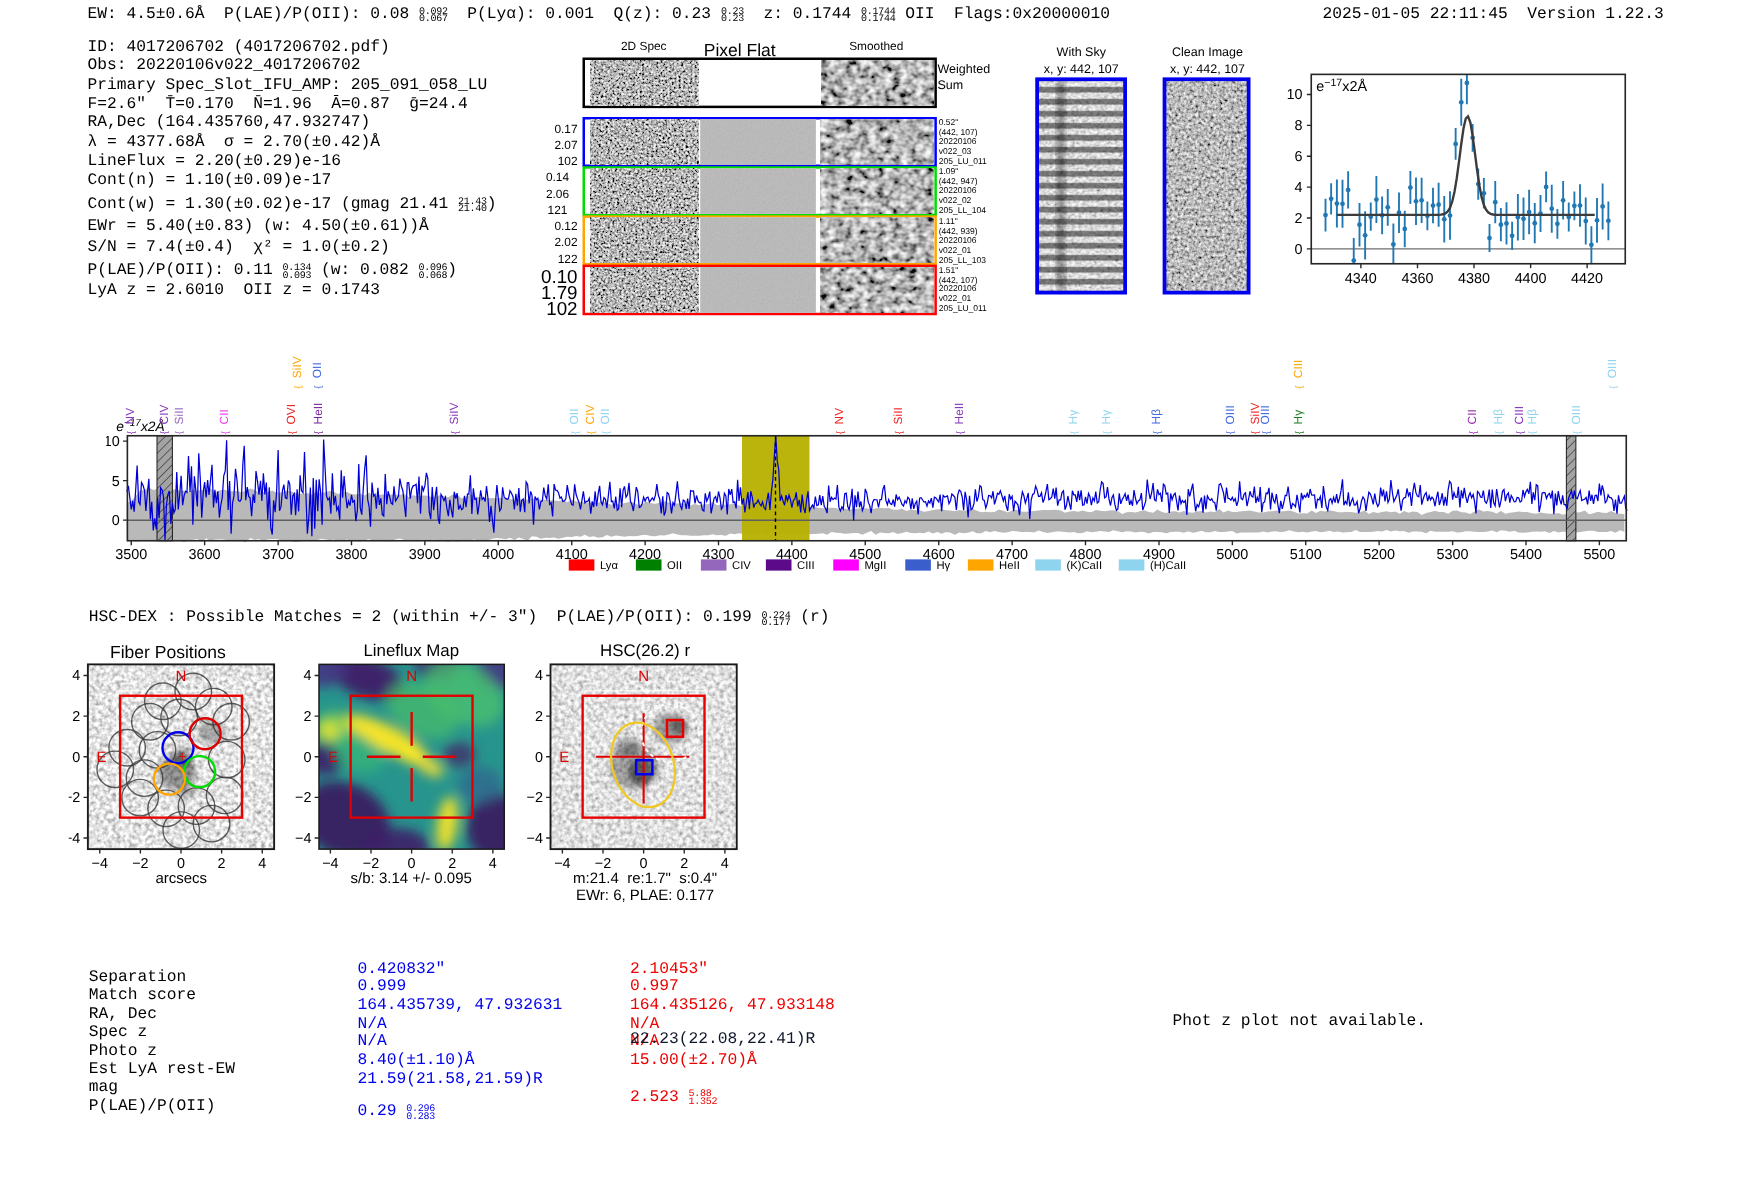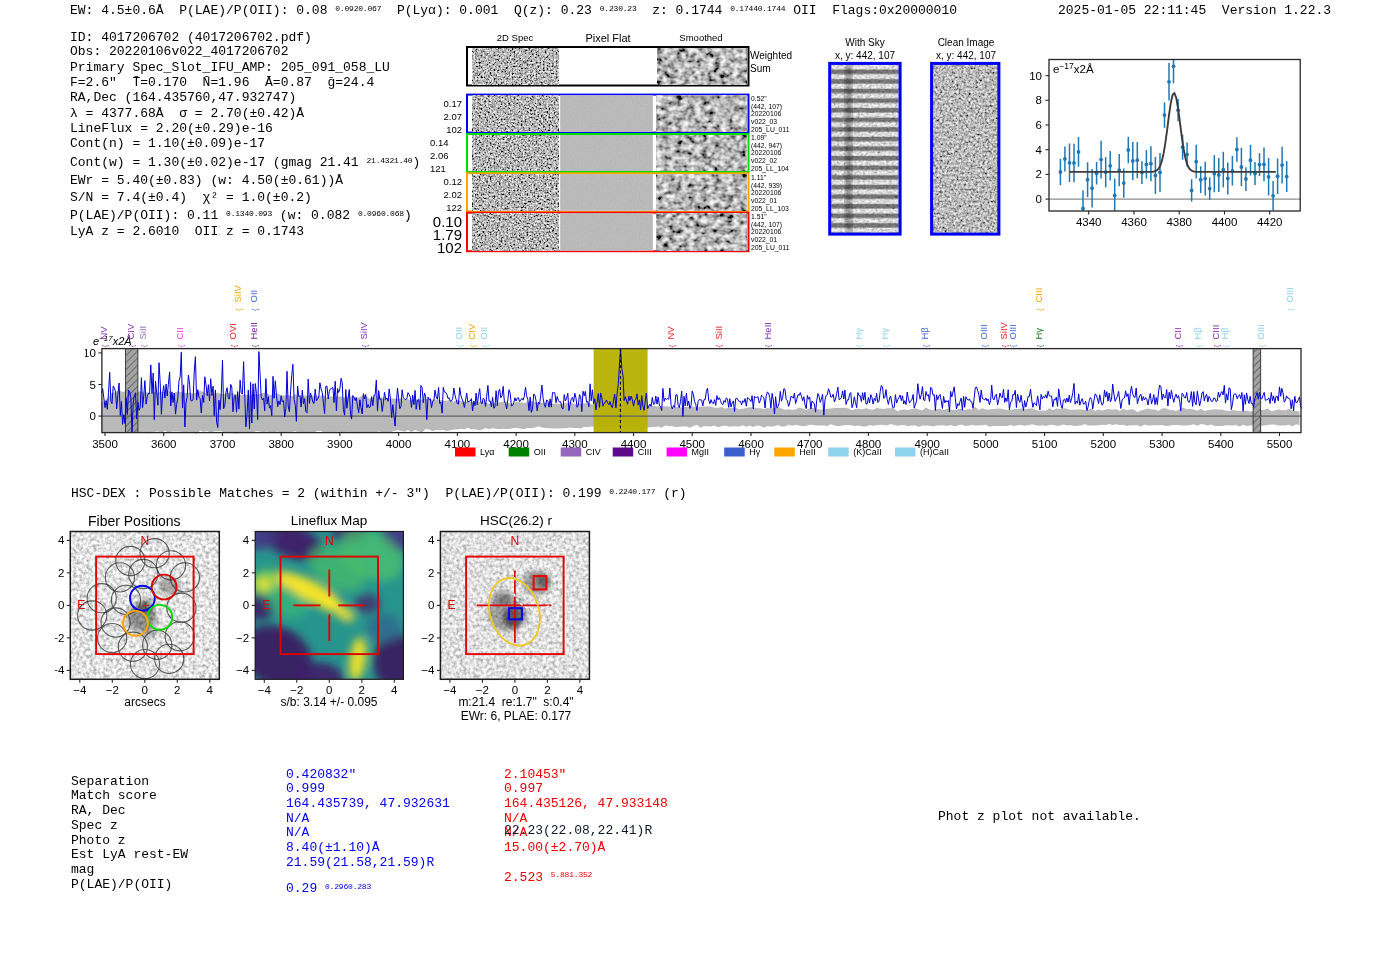--- a/index.html
+++ b/index.html
@@ -1,17 +1,17 @@
 <!DOCTYPE html>
 <html><head><meta charset="utf-8"><style>
 html,body{margin:0;padding:0;background:#ffffff;width:1400px;height:953px;overflow:hidden}
 *{box-sizing:border-box}
 .t{position:absolute;font-family:"Liberation Mono",monospace;font-size:13px;color:#000;white-space:pre;line-height:13px}
 .s{position:absolute;font-family:"Liberation Sans",sans-serif;color:#000;white-space:pre}
-.fr{display:inline-flex;flex-direction:row;font-size:8px;line-height:6.3px;vertical-align:3.5px;letter-spacing:-0.2px}
+.fr{display:inline-flex;flex-direction:column;font-size:8px;line-height:6.3px;vertical-align:3.5px;letter-spacing:-0.2px}
 svg{position:absolute}
 </style></head><body>
 
 <div class="t" style="left:70px;top:4px">EW: 4.5±0.6Å  P(LAE)/P(OII): 0.08 <span class="fr"><span>0.092</span><span>0.067</span></span>  P(Lyα): 0.001  Q(z): 0.23 <span class="fr"><span>0.23</span><span>0.23</span></span>  z: 0.1744 <span class="fr"><span>0.1744</span><span>0.1744</span></span> OII  Flags:0x20000010</div>
 <div class="t" style="left:1058px;top:4px">2025-01-05 22:11:45  Version 1.22.3</div>
 <div class="t" style="left:70px;top:31px">ID: 4017206702 (4017206702.pdf)</div>
 <div class="t" style="left:70px;top:45px">Obs: 20220106v022_4017206702</div>
 <div class="t" style="left:70px;top:61px">Primary Spec_Slot_IFU_AMP: 205_091_058_LU</div>
 <div class="t" style="left:70px;top:76px">F=2.6"  T̄=0.170  N̄=1.96  Ā=0.87  ḡ=24.4</div>
 <div class="t" style="left:70px;top:91px">RA,Dec (164.435760,47.932747)</div>
@@ -203,21 +203,21 @@
         </feComponentTransfer>
 </filter>
 <pattern id="hatch" width="5" height="5" patternUnits="userSpaceOnUse" patternTransform="rotate(45)">
  <rect width="5" height="5" fill="#9f9f9f"></rect>
  <line x1="0" y1="0" x2="0" y2="5" stroke="#2e2e2e" stroke-width="1.1"></line>
 </pattern>
 </defs>
   </svg>
 
 <div class="s" style="left:470px;top:32px;width:90px;text-align:center;font-size:9.5px">2D Spec</div>
-<div class="s" style="left:563px;top:32px;width:90px;text-align:center;font-size:11px">Pixel Flat</div>
+<div class="s" style="left:563px;top:32px;width:90px;text-align:left;font-size:14px">Pixel Flat</div>
 <div class="s" style="left:656px;top:32px;width:90px;text-align:center;font-size:9.5px">Smoothed</div>
 <svg style="left:440px;top:40px" width="360" height="220" viewBox="440 40 360 220">
     <rect x="467" y="47.0" width="281.5" height="38.5" fill="#ffffff" stroke="#000000" stroke-width="2"></rect>
     <g transform="translate(472,48.0)">
       <rect width="86.5" height="36.5" fill="#808080"></rect>
       <rect width="86.5" height="36.5" filter="url(#nzFine0)" opacity="0.9"></rect>
     </g>
     <g transform="translate(657.0,48.0)">
       <rect width="89.5" height="36.5" fill="#909090"></rect>
       <rect width="89.5" height="36.5" filter="url(#nzSmooth0)" opacity="0.95"></rect>
@@ -271,21 +271,21 @@
       <rect width="92.0" height="36.5" filter="url(#nzFlat)" opacity="0.8"></rect>
     </g>
     <g transform="translate(656.5,213.7)">
       <rect width="90.0" height="36.5" fill="#909090"></rect>
       <rect width="90.0" height="36.5" filter="url(#nzSmooth4)" opacity="0.95"></rect>
     </g>
   </svg>
 <div class="s" style="left:750px;top:49px;font-size:10px;line-height:13px">Weighted<br>Sum</div>
 <div class="s" style="left:430px;top:97px;width:32px;text-align:right;font-size:9.5px;line-height:13px">0.17<br>2.07<br>102</div>
 <div class="s" style="left:751px;top:95px;font-size:6.8px;line-height:7.7px">0.52"<br>(442, 107)<br>20220106<br>v022_03<br>205_LU_011</div>
-<div class="s" style="left:430px;top:136px;width:32px;text-align:left;font-size:9.5px;line-height:13px">0.14<br>2.06<br>121</div>
+<div class="s" style="left:430px;top:136px;width:32px;text-align:center;font-size:9.5px;line-height:13px">0.14<br>2.06<br>121</div>
 <div class="s" style="left:751px;top:134px;font-size:6.8px;line-height:7.7px">1.09"<br>(442, 947)<br>20220106<br>v022_02<br>205_LL_104</div>
 <div class="s" style="left:430px;top:175px;width:32px;text-align:right;font-size:9.5px;line-height:13px">0.12<br>2.02<br>122</div>
 <div class="s" style="left:751px;top:174px;font-size:6.8px;line-height:7.7px">1.11"<br>(442, 939)<br>20220106<br>v022_01<br>205_LL_103</div>
 <div class="s" style="left:430px;top:215px;width:32px;text-align:right;font-size:15px;line-height:13px">0.10<br>1.79<br>102</div>
 <div class="s" style="left:751px;top:213px;font-size:6.8px;line-height:7.7px">1.51"<br>(442, 107)<br>20220106<br>v022_01<br>205_LU_011</div>
 <div class="s" style="left:820px;top:37px;width:90px;text-align:center;font-size:10px">With Sky</div>
 <div class="s" style="left:820px;top:50px;width:90px;text-align:center;font-size:10px">x, y: 442, 107</div>
 <div class="s" style="left:921px;top:37px;width:90px;text-align:center;font-size:10px">Clean Image</div>
 <div class="s" style="left:921px;top:50px;width:90px;text-align:center;font-size:10px">x, y: 442, 107</div>
 <svg style="left:825px;top:60px" width="180" height="180" viewBox="825 60 180 180">

